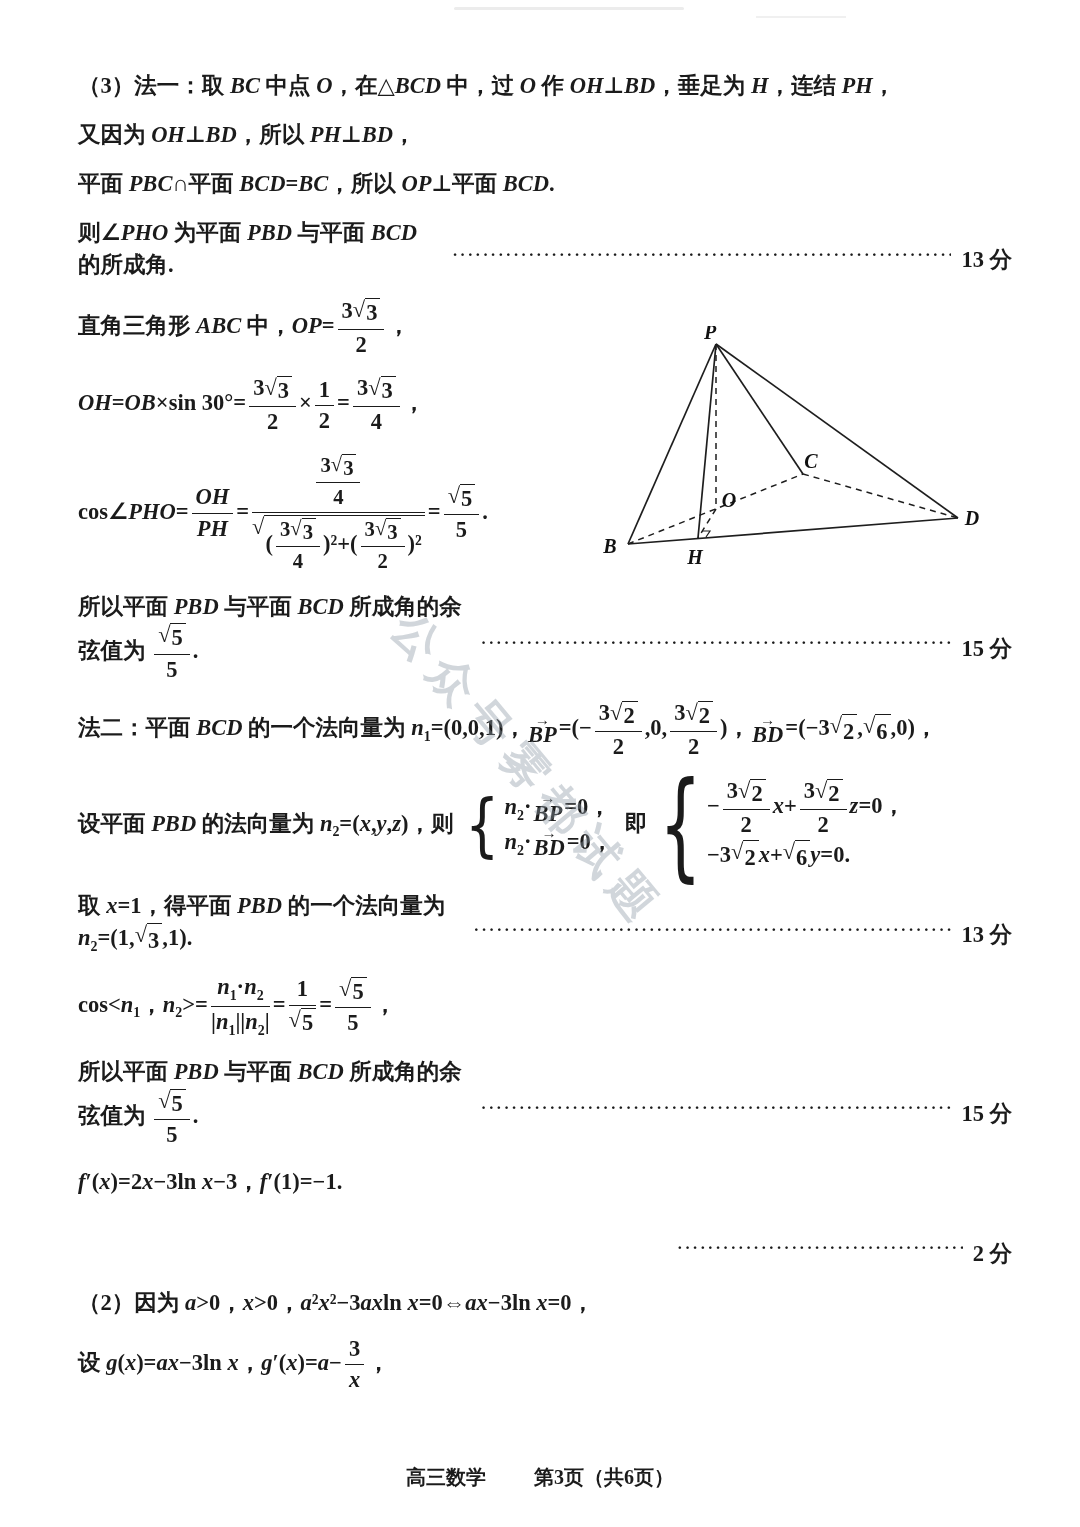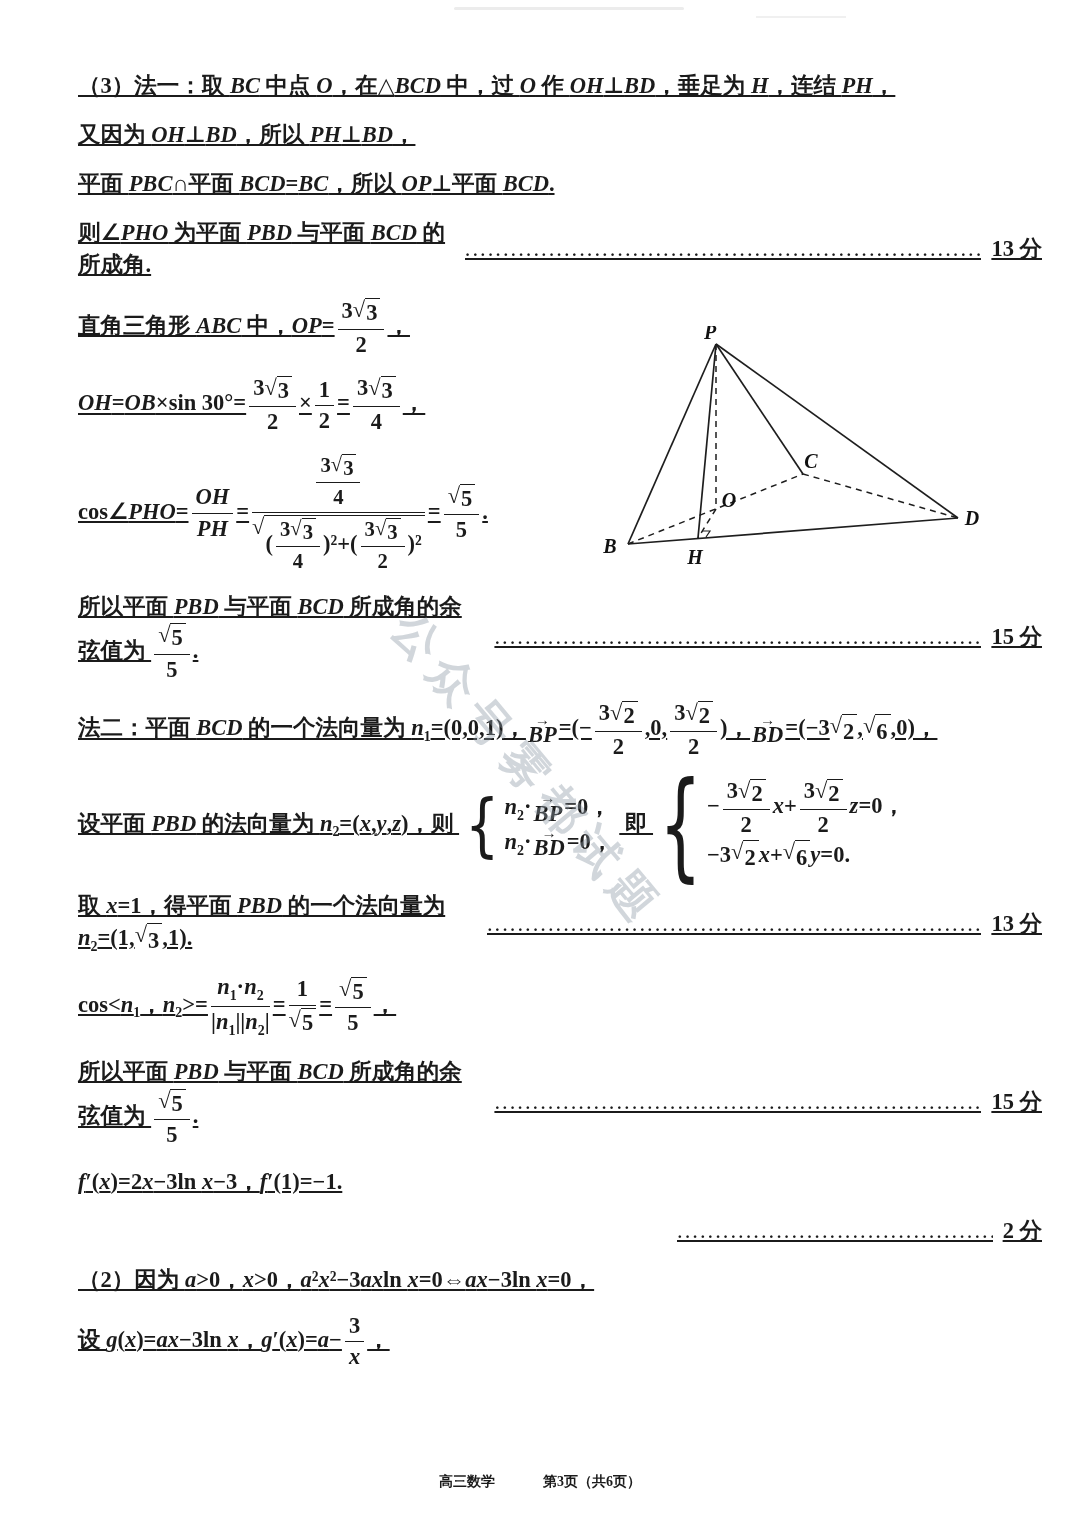--- a/index.html
+++ b/index.html
@@ -6,28 +6,28 @@
   .page {
     position:relative; width:1080px; height:1527px; margin:0 auto;
     background:#ffffff; overflow:hidden; color:#1b1b1b;
     font-family:"Liberation Serif","DejaVu Sans",serif;
   }
   .artifact { position:absolute; top:7px; left:42%; width:230px; height:3px;
     background:#ececec; border-radius:2px; }
   .artifact2 { position:absolute; top:16px; left:70%; width:90px; height:2px;
     background:#f0f0f0; }
 
-  .content { position:relative; z-index:1; padding:70px 38px 0 78px;text-decoration:underline; }
+  .content { position:relative; z-index:1; padding:70px 68px 0 78px; }
 
   .line { display:flex; align-items:center; margin-bottom:17px;
     font-size:22.5px; font-weight:600; line-height:1.42; }
   .line-text { min-width:0; }
   .leader { flex:1 1 auto; min-width:30px; overflow:hidden; white-space:nowrap;
     letter-spacing:2px; margin:0 10px 0 14px; font-weight:400; align-self:center; }
-  .score { white-space:nowrap; font-weight:600; }
+  .score { white-space:nowrap; font-weight:600;margin-top:23px; }
   .score-only { padding-left:585px; }
 
   .mi { font-style:italic; font-family:"Liberation Serif",serif; }
   sub { font-size:0.62em; }
 
   .frac { display:inline-flex; flex-direction:column; text-align:center;
     vertical-align:middle; margin:0 3px; line-height:1.18; }
   .frac .num { padding:0 4px 2px; border-bottom:1.6px solid currentColor; }
   .frac .den { padding-top:2px; }
   .frac .frac { font-size:0.92em; }
@@ -55,21 +55,21 @@
   .figure svg .hidden-edge { stroke:#1e1e1e; stroke-width:1.5; fill:none;
     stroke-dasharray:6 5; }
   .figure svg .mark { stroke:#1e1e1e; stroke-width:1.2; fill:none; }
 
   .watermark { position:absolute; top:600px; left:425px; z-index:2;
     transform:rotate(50deg); transform-origin:0 0; font-size:46px;
     letter-spacing:10px; color:#8e9aa6; opacity:0.40; font-weight:700;
     pointer-events:none; white-space:nowrap; }
 
   .footer { position:absolute; left:0; right:0; bottom:36px; z-index:1;
-    display:flex; justify-content:center; gap:48px; font-size:14px; font-weight:700; }
+    display:flex; justify-content:center; gap:48px; font-size:20px; font-weight:700; }
 </style>
 </head>
 <body>
 
 <div class="page">
   <div class="artifact"></div>
   <div class="artifact2"></div>
 
   <div class="watermark">公众号雾都试题</div>
 

